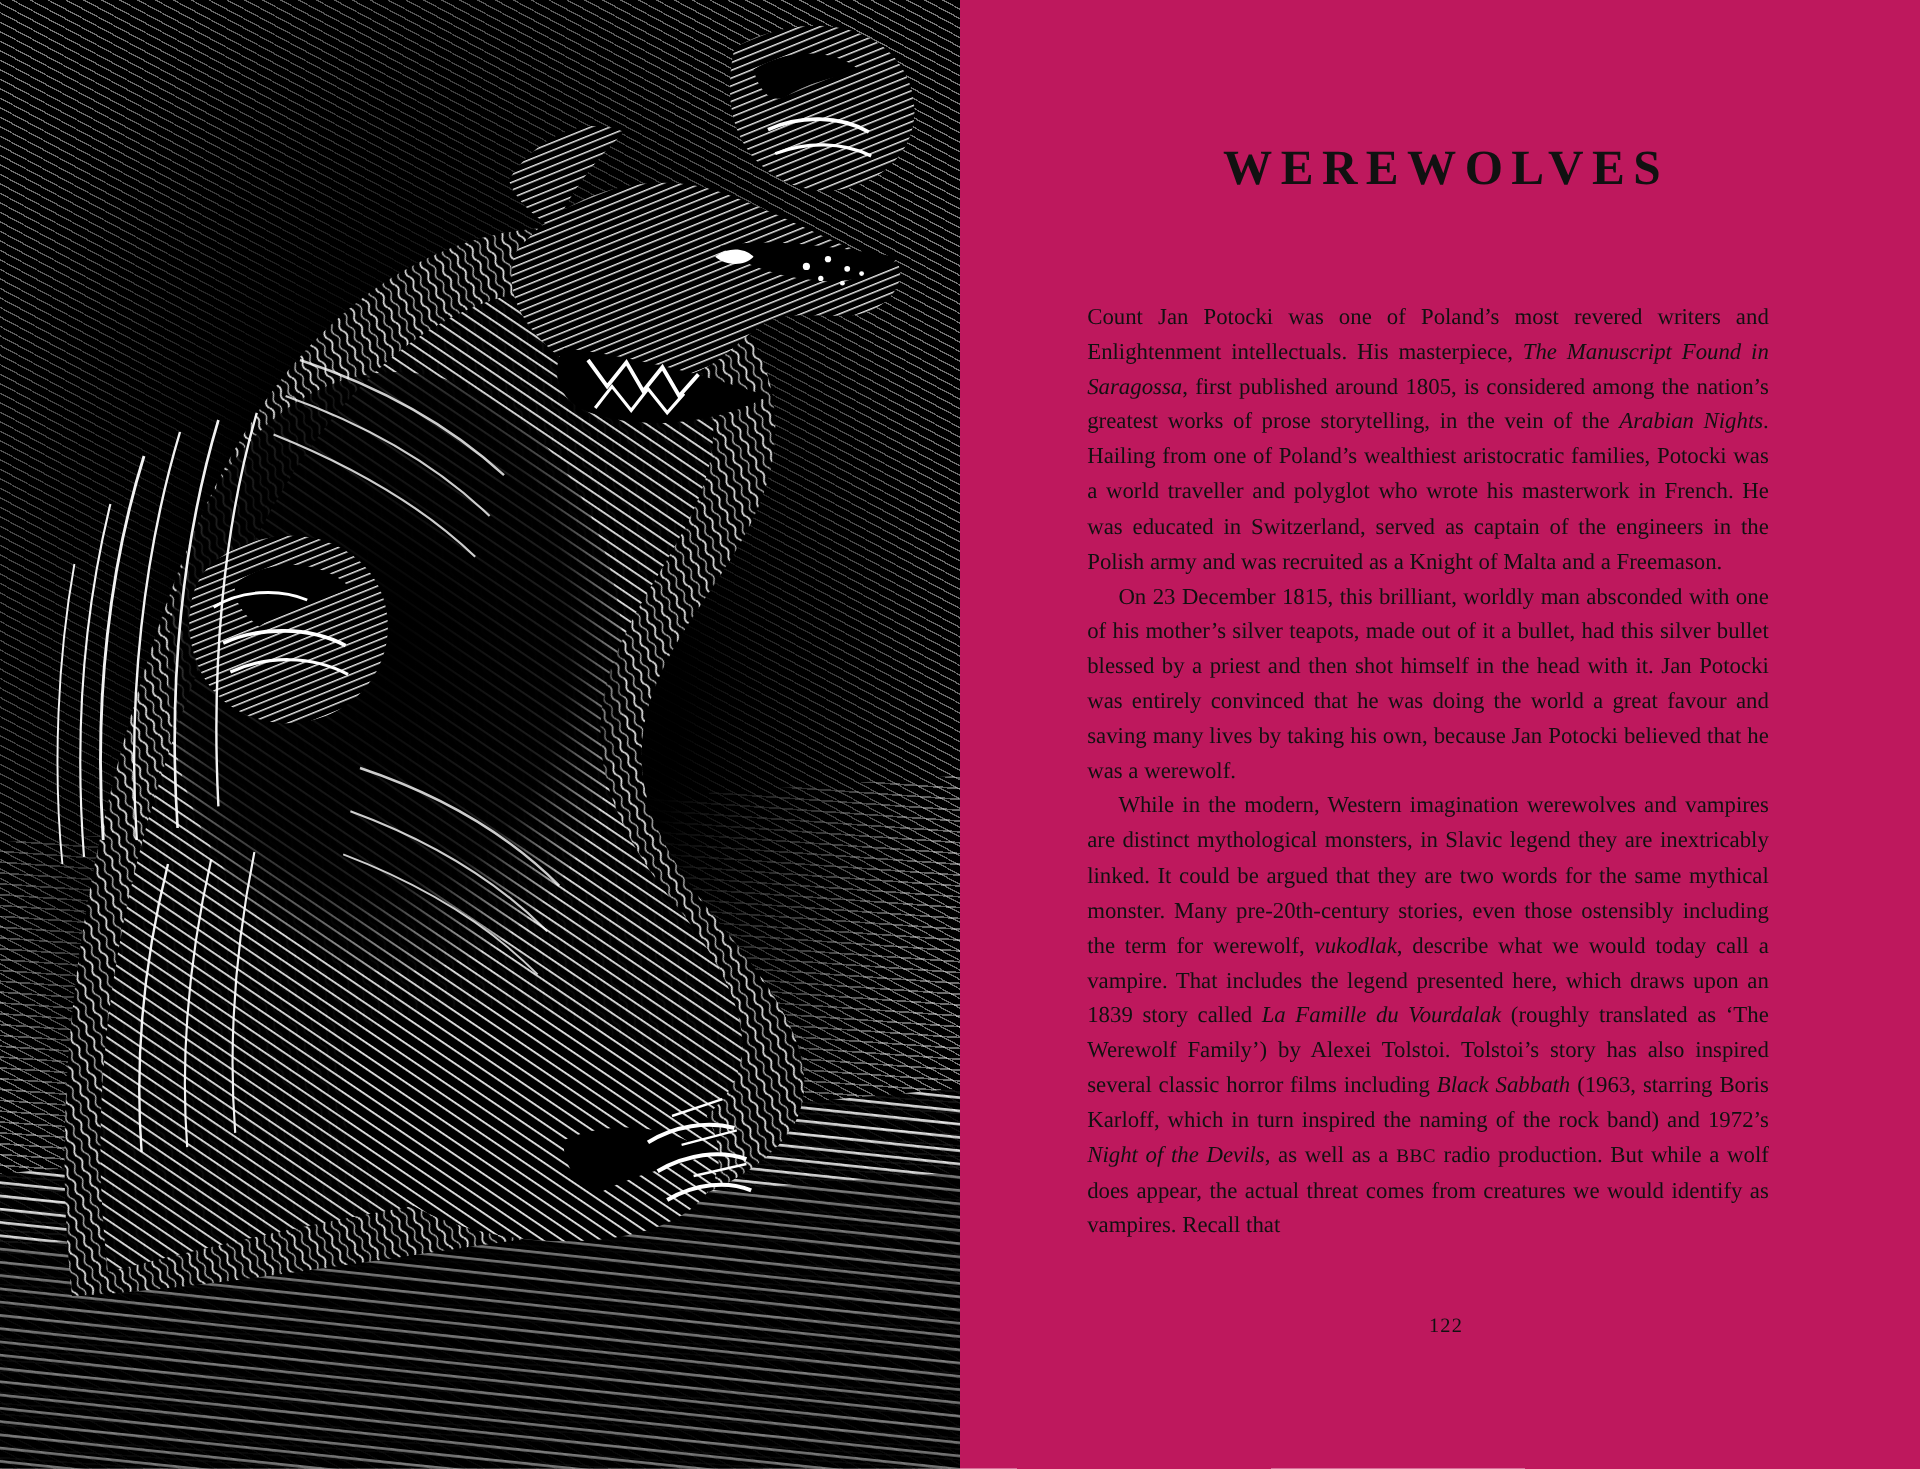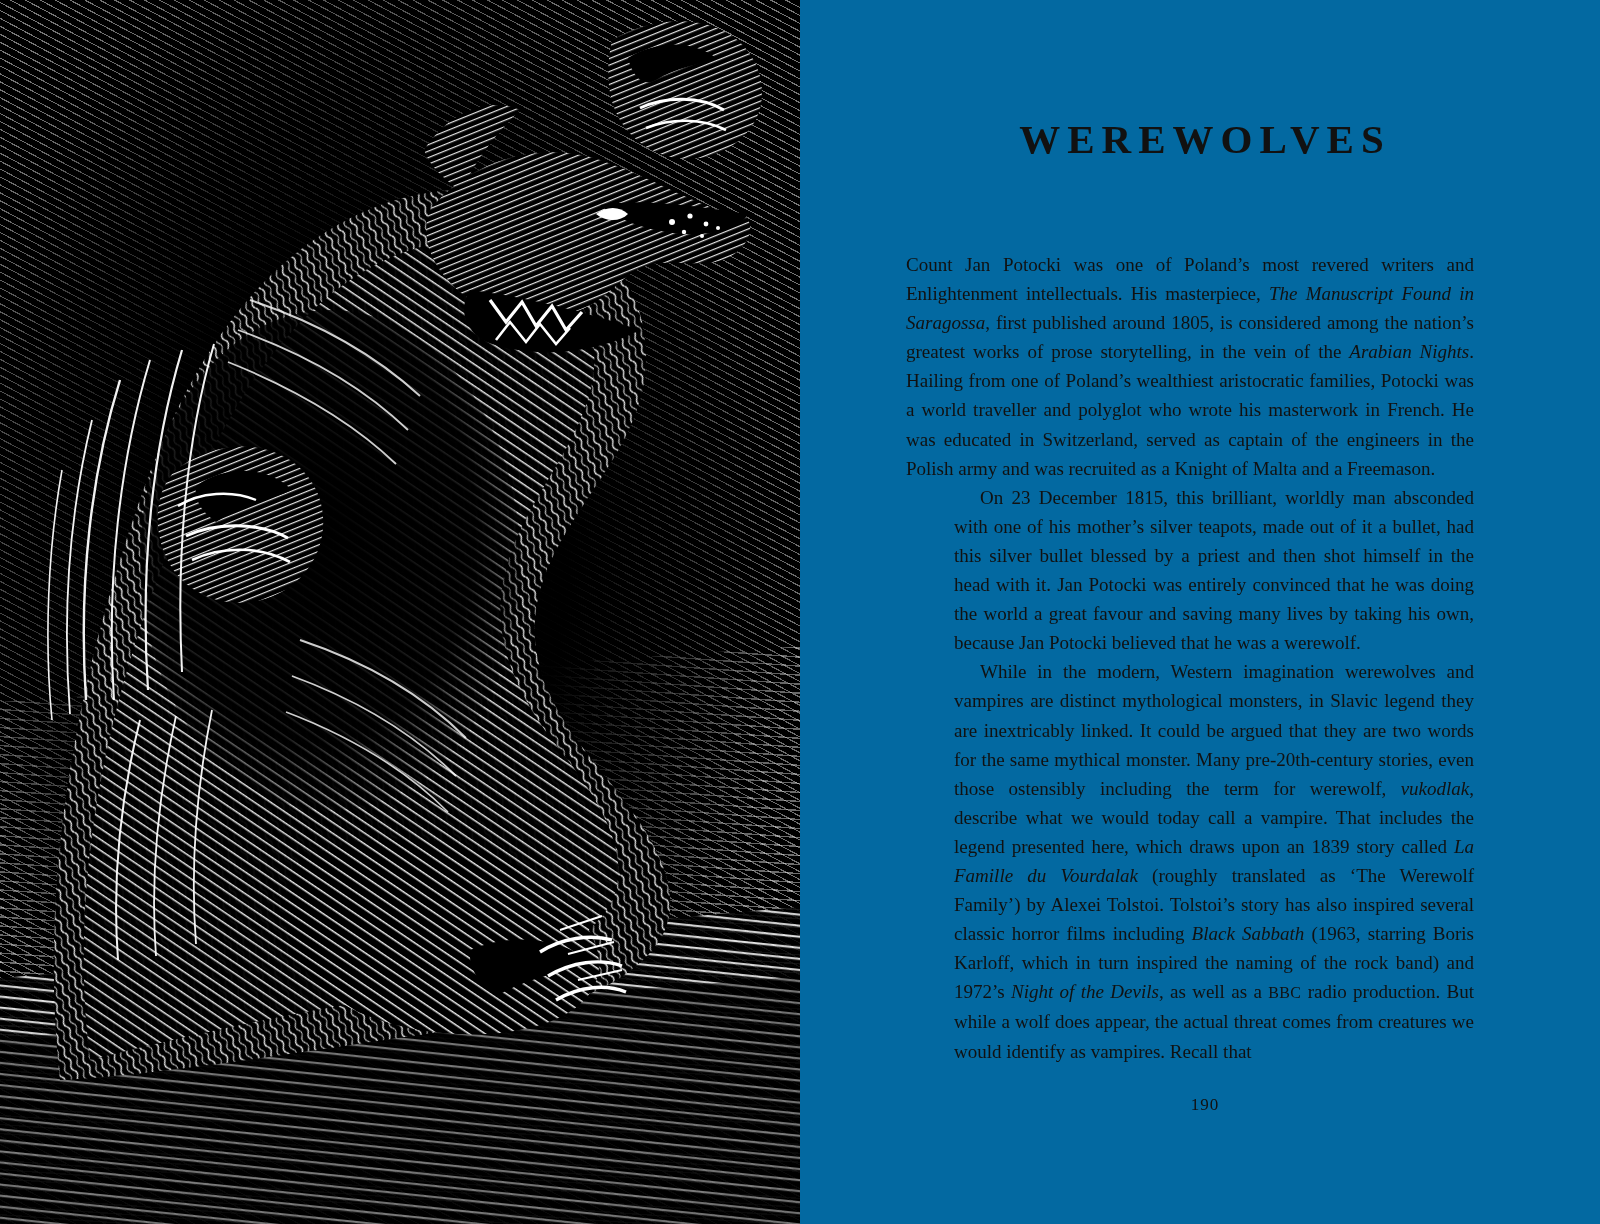--- a/index.html
+++ b/index.html
@@ -71,21 +71,21 @@
     inset: 0;
     width: 100%;
     height: 100%;
   }
 
   
   .textpage {
     position: relative;
     flex: 1 1 auto;
     height: 1224px;
-    background: #0369a1;
+    background: #be185d;
   }
   .chapter-title {
     position: absolute;
     left: 145px;
     top: 88px;
     width: 520px;
     text-align: center;
     font-family: "Liberation Serif", serif;
     font-size: 41px;
     font-weight: 700;
@@ -101,21 +101,20 @@
     line-height: 29.1px;
     color: #111111;
     text-align: justify;
     hyphens: auto;
   }
   .body-col p {
     margin: 0;
   }
   .body-col p + p {
     text-indent: 26px;
-    margin-left: 48px;
   }
   .body-col i, .body-col em {
     font-style: italic;
   }
   .sc {
     font-size: 0.84em;
     letter-spacing: 0.4px;
   }
   .folio {
     position: absolute;
@@ -265,15 +264,15 @@
 
   <div class="textpage">
     <h1 class="chapter-title">WEREWOLVES</h1>
 
     <div class="body-col">
       <p id="p1"><span>Count Jan Potocki was one of Poland’s most revered writers and Enlightenment intellectuals. His masterpiece, </span><i>The Manuscript Found in Saragossa</i><span>, first published around 1805, is considered among the nation’s greatest works of prose storytelling, in the vein of the </span><i>Arabian Nights</i><span>. Hailing from one of Poland’s wealthiest aristocratic families, Potocki was a world traveller and polyglot who wrote his masterwork in French. He was educated in Switzerland, served as captain of the engineers in the Polish army and was recruited as a Knight of Malta and a Freemason.</span></p>
       <p id="p2"><span>On 23 December 1815, this brilliant, worldly man absconded with one of his mother’s silver teapots, made out of it a bullet, had this silver bullet blessed by a priest and then shot himself in the head with it. Jan Potocki was entirely convinced that he was doing the world a great favour and saving many lives by taking his own, because Jan Potocki believed that he was a werewolf.</span></p>
       <p id="p3"><span>While in the modern, Western imagination werewolves and vampires are distinct mythological monsters, in Slavic legend they are inextricably linked. It could be argued that they are two words for the same mythical monster. Many pre-20th-century stories, even those ostensibly including the term for werewolf, </span><i>vukodlak</i><span>, describe what we would today call a vampire. That includes the legend presented here, which draws upon an 1839 story called </span><i>La Famille du Vourdalak</i><span> (roughly translated as ‘The Werewolf Family’) by Alexei Tolstoi. Tolstoi’s story has also inspired several classic horror films including </span><i>Black Sabbath</i><span> (1963, starring Boris Karloff, which in turn inspired the naming of the rock band) and 1972’s </span><i>Night of the Devils</i><span>, as well as a </span><span class="sc">BBC</span><span> radio production. But while a wolf does appear, the actual threat comes from creatures we would identify as vampires. Recall that</span></p>
     </div>
 
-    <div class="folio">190</div>
+    <div class="folio">122</div>
   </div>
 </div>
 
 </body></html>

